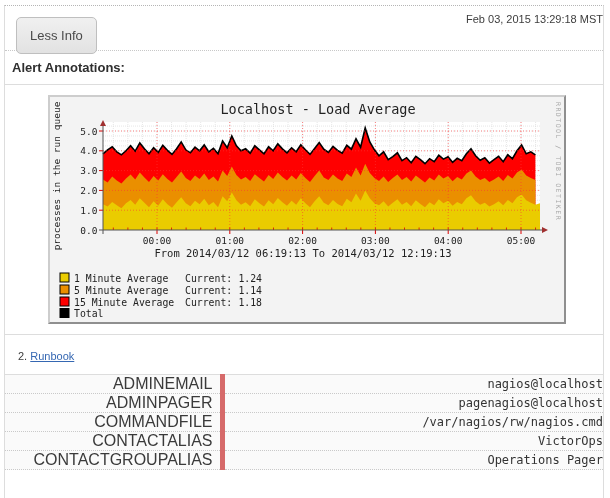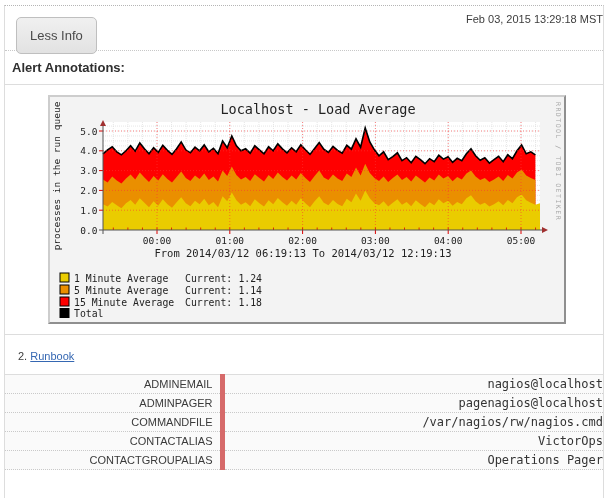--- a/index.html
+++ b/index.html
@@ -15,21 +15,21 @@
     color:#2e2e2e;border-bottom:1px solid #ddd;}
   .item-label{padding:12px 0 0 13px;font-size:13.5px;color:#3c3c3c;height:17px;line-height:17px;}
   .graph-panel{margin:10px 0 0 43px;width:518px;height:229px;box-sizing:border-box;
     background:#f3f3f3;border:2px solid;border-color:#cdcdcd #8f8f8f #8f8f8f #cdcdcd;}
   .graph-panel svg{display:block;}
   .div1{margin-top:10px;border-top:1px solid #ddd;height:0;}
   .runbook{padding:13px 0 10px 13px;font-size:11px;color:#3c3c3c;height:16px;line-height:16px;}
   .runbook a{color:#3567b2;text-decoration:underline;cursor:pointer;}
   .dtable{width:100%;border-collapse:collapse;border-top:1px solid #ddd;}
   .dtable tr{background:#fafafa;}
-  .dtable td{height:18px;padding:0;border-bottom:1px dotted #c9c9c9;font-size:11px;vertical-align:middle;}
+  .dtable td{height:18px;padding:0;border-bottom:1px dotted #c9c9c9;font-size:16px;vertical-align:middle;}
   .dtable td.k{width:217px;text-align:right;padding-right:7px;color:#3a3a3a;box-sizing:border-box;}
   .dtable td.v{border-left:5px solid #d66a6a;padding-left:11px;color:#333;
     font-family:"DejaVu Sans Mono",monospace;font-size:12px;text-align:right;}
 </style>
 </head>
 <body>
 
 <div class="frame">
 
   <div class="hdr">

